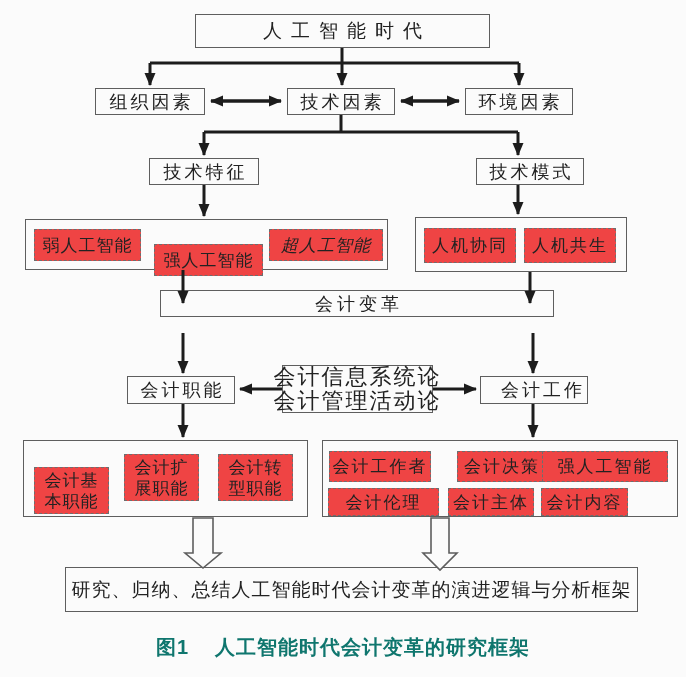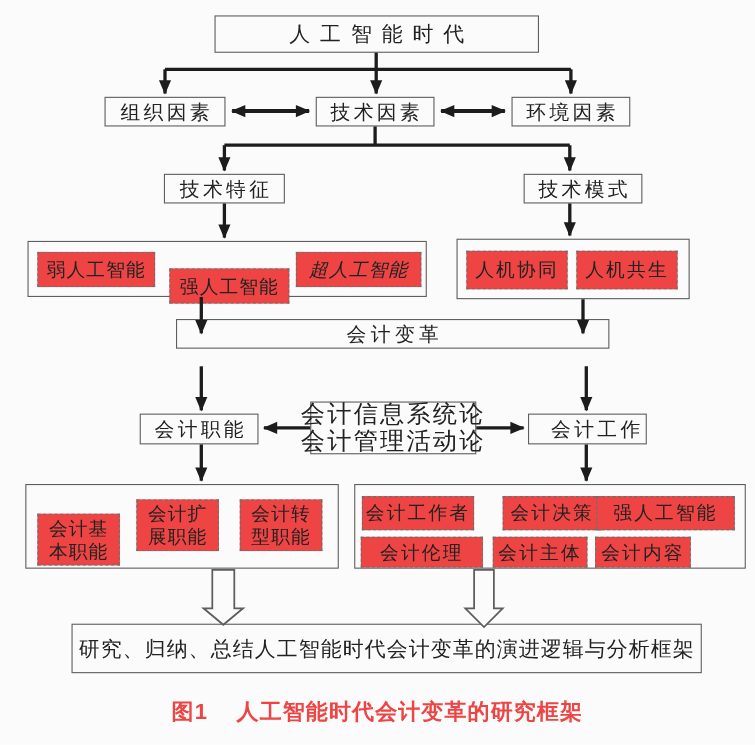--- a/index.html
+++ b/index.html
@@ -41,21 +41,21 @@
     position:absolute;left:0;top:0;width:686px;height:677px;
     z-index:3;pointer-events:none;
   }
   .ln{stroke:#1c1c1c;stroke-width:3;fill:none;}
   .ln-thick{stroke:#1c1c1c;stroke-width:3.6;fill:none;}
   .hollow{fill:#fbfbfb;stroke:#5e5e5e;stroke-width:1.6;}
   .caption{
     position:absolute;left:0;top:634px;width:686px;
     text-align:center;
     font-family:"Liberation Sans","DejaVu Sans",sans-serif;
-    font-weight:700;font-size:20px;letter-spacing:1px;color:#ef4444;
+    font-weight:700;font-size:20px;letter-spacing:1px;color:#0f766e;
     z-index:2;
   }
   .caption .gap{display:inline-block;width:26px;}
 </style>
 </head>
 <body>
 
 <div class="stage">
 
   <div class="node" style="left:195px;top:14px;width:295px;height:34px;font-size:19px;letter-spacing:9px;padding-left:9px;">人工智能时代</div>

